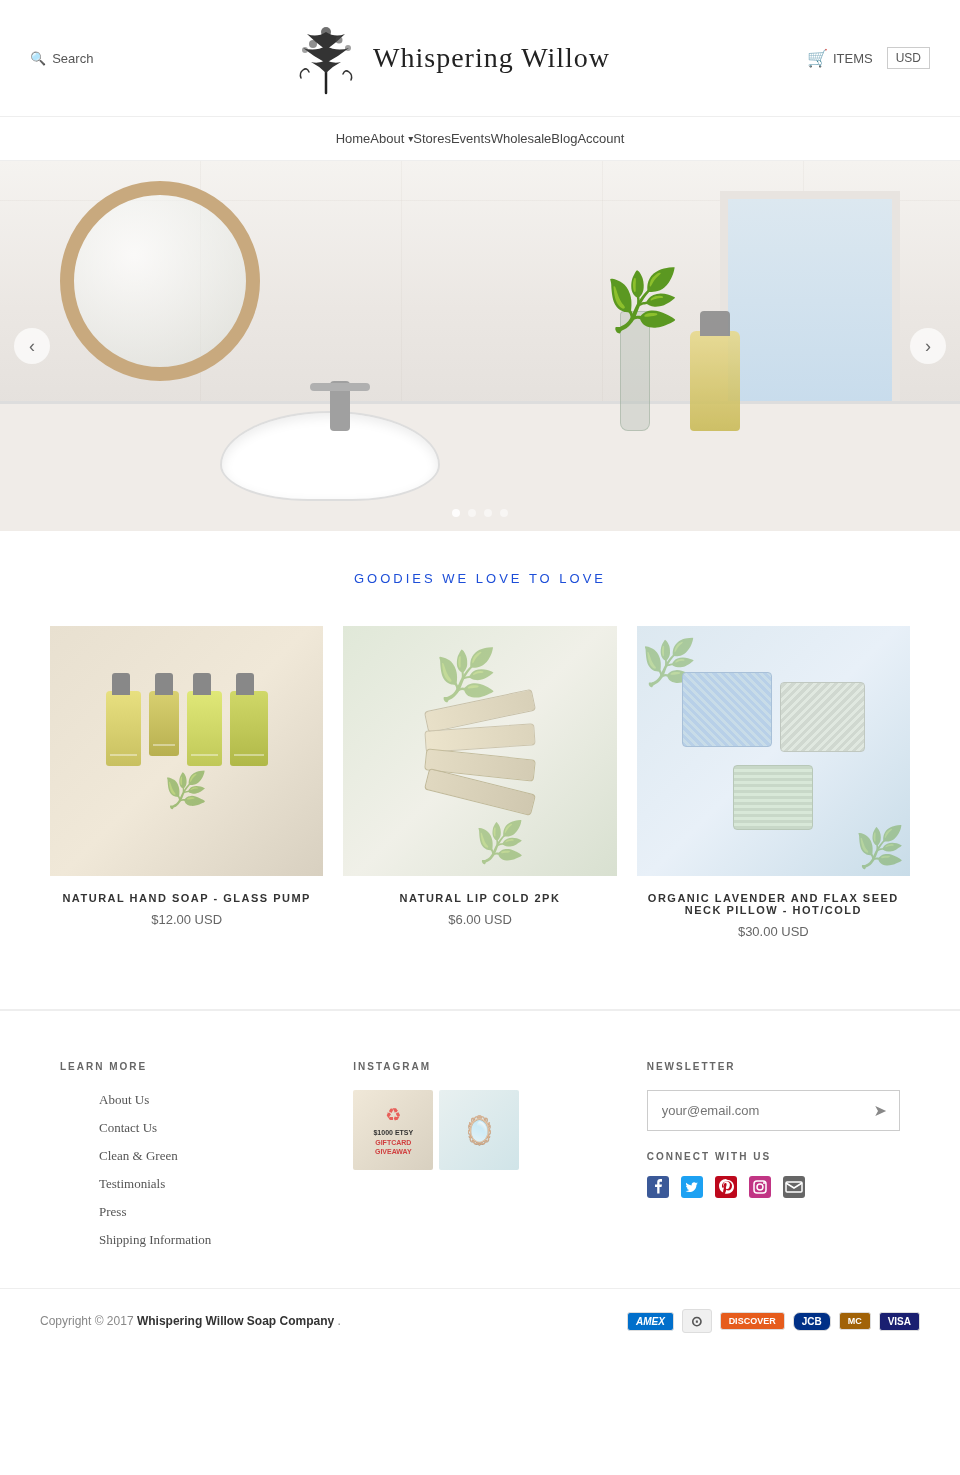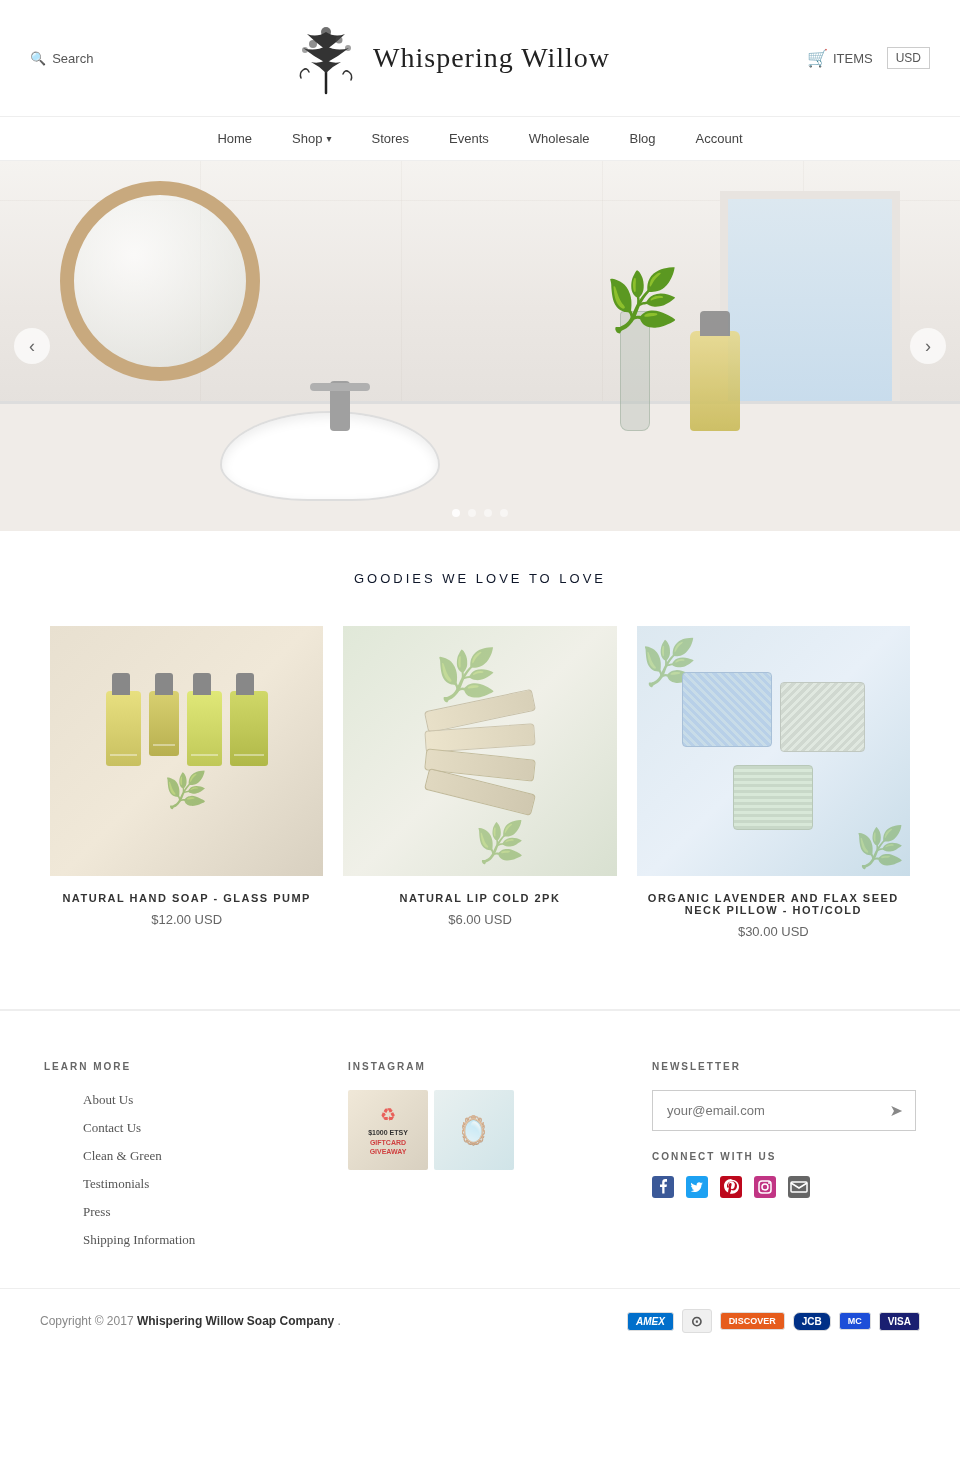--- a/index.html
+++ b/index.html
@@ -4,21 +4,21 @@
   <style>
     * { margin: 0; padding: 0; box-sizing: border-box; }
     body { font-family: 'Georgia', serif; background: #fff; color: #333; width: 960px; }
 
     
     .header { display: flex; align-items: center; justify-content: space-between; padding: 18px 30px; border-bottom: 1px solid #eee; }
     .header-search { display: flex; align-items: center; gap: 6px; cursor: pointer; font-size: 13px; color: #555; font-family: Arial, sans-serif; }
     .header-right { display: flex; align-items: center; gap: 14px; font-size: 13px; font-family: Arial, sans-serif; color: #555; }
 
     
-    nav { display: flex; justify-content: center; gap: 40px; padding: 14px 0; border-bottom: 1px solid #eee; font-family: Arial, sans-serif; font-size: 13px; color: #444; }
+    nav { display: flex; justify-content: center; padding: 14px 0; border-bottom: 1px solid #eee; font-family: Arial, sans-serif; font-size: 13px; color: #444; }
     nav a { text-decoration: none; color: #444; cursor: pointer; display: flex; align-items: center; gap: 4px; }
 
     
     .slider { position: relative; width: 100%; height: 370px; background: #e8e4e0; overflow: hidden; }
     .slider-content { width: 100%; height: 100%; position: relative; overflow: hidden; }
     .bathroom-scene { width: 100%; height: 100%; background: linear-gradient(to bottom, #f5f3f0 0%, #ebe7e3 40%, #ddd9d5 100%); position: relative; }
     
     .mirror { position: absolute; top: 20px; left: 60px; width: 200px; height: 200px; border-radius: 50%; background: radial-gradient(circle at 35% 35%, rgba(255,255,255,0.7), rgba(200,210,200,0.3)); border: 14px solid #c8a97e; }
     .counter { position: absolute; bottom: 0; left: 0; right: 0; height: 130px; background: #f0ece8; border-top: 3px solid #ddd; }
     .sink { position: absolute; bottom: 30px; left: 220px; width: 220px; height: 90px; background: #fff; border-radius: 50% 50% 40% 40% / 60% 60% 40% 40%; border: 2px solid #ddd; box-shadow: inset 0 4px 12px rgba(0,0,0,0.08); }
@@ -32,35 +32,35 @@
     .window { position: absolute; top: 30px; right: 60px; width: 180px; height: 220px; background: linear-gradient(to bottom, #dce8f0, #c8dcec); border: 8px solid #e8e4e0; }
     .marble-wall { position: absolute; top: 0; left: 0; right: 0; bottom: 130px; background: repeating-linear-gradient(90deg, transparent 0px, transparent 200px, rgba(180,170,160,0.1) 200px, rgba(180,170,160,0.1) 201px), repeating-linear-gradient(0deg, transparent 0px, transparent 200px, rgba(180,170,160,0.1) 200px, rgba(180,170,160,0.1) 201px); }
     .slider-arrow { position: absolute; top: 50%; transform: translateY(-50%); background: rgba(255,255,255,0.7); border: none; width: 36px; height: 36px; border-radius: 50%; font-size: 18px; cursor: pointer; display: flex; align-items: center; justify-content: center; color: #666; z-index: 10; }
     .slider-arrow-left { left: 14px; }
     .slider-arrow-right { right: 14px; }
     .slider-dots { position: absolute; bottom: 14px; left: 50%; transform: translateX(-50%); display: flex; gap: 8px; }
     .dot { width: 8px; height: 8px; border-radius: 50%; background: rgba(255,255,255,0.5); cursor: pointer; }
     .dot.active { background: rgba(255,255,255,0.9); }
 
     
-    .section-title { text-align: center; padding: 40px 0 20px; font-family: Arial, sans-serif; font-size: 13px; letter-spacing: 3px; color: #0f172a; }
+    .section-title { text-align: center; padding: 40px 0 20px; font-family: Arial, sans-serif; font-size: 13px; letter-spacing: 3px; color: #1d4ed8; }
 
     
     .products-grid { display: flex; justify-content: center; gap: 0; padding: 10px 40px 40px; }
     .product-card { width: 300px; padding: 10px; cursor: pointer; }
     .product-image { width: 100%; height: 250px; background: #f5f3f0; display: flex; align-items: center; justify-content: center; position: relative; overflow: hidden; }
     
     .prod-img-1 { background: linear-gradient(135deg, #e8e0d0 0%, #f0e8d8 50%, #d8d0c0 100%); }
     .prod-img-2 { background: linear-gradient(135deg, #e0e8d8 0%, #f0f0e8 50%, #d8e0d0 100%); }
     .prod-img-3 { background: linear-gradient(135deg, #dce8f0 0%, #e8f0f8 50%, #c8dce8 100%); }
     .product-name { text-align: center; font-size: 11px; font-family: Arial, sans-serif; font-weight: bold; letter-spacing: 1.5px; color: #333; margin-top: 16px; padding: 0 10px; }
     .product-price { text-align: center; font-size: 13px; font-family: Arial, sans-serif; color: #666; margin-top: 8px; }
 
     
-    .footer { background: #fff; border-top: 1px solid #eee; padding: 50px 24px 30px; display: flex; gap: 0; }
+    .footer { background: #fff; border-top: 1px solid #eee; padding: 50px 40px 30px; display: flex; gap: 0; }
     .footer-col { flex: 1; padding: 0 20px; }
     .footer-heading { font-size: 10px; font-family: Arial, sans-serif; letter-spacing: 2px; font-weight: bold; color: #666; margin-bottom: 18px; text-transform: uppercase; }
     .footer-links { list-style: none; }
     .footer-links li { margin-bottom: 10px; }
     .footer-links a { text-decoration: none; color: #555; font-size: 13px; font-family: Liberation Serif, serif; cursor: pointer; margin-left: 39px; }
 
     
     .instagram-grid { display: flex; gap: 6px; flex-wrap: wrap; }
     .instagram-thumb { width: 80px; height: 80px; background: #e8e4e0; border-radius: 2px; overflow: hidden; position: relative; }
     .insta-1 { background: linear-gradient(135deg, #f0e8d8, #d8d0c0); }
@@ -130,21 +130,21 @@
         <span>ITEMS</span>
       </div>
       <span style="border:1px solid #ccc; padding:3px 8px; font-size:12px; cursor:pointer;">USD</span>
     </div>
   </div>
 </header>
 
 <nav>
   <a>Home</a>
   <a style="display:flex;align-items:center;gap:4px;">
-    <span>Shop</span>
+    <span>About</span>
     <span style="font-size:10px;">▾</span>
   </a>
   <a>Stores</a>
   <a>Events</a>
   <a>Wholesale</a>
   <a>Blog</a>
   <a>Account</a>
 </nav>
 
 <div class="slider">
@@ -316,16 +316,16 @@
   <div>
     <span>Copyright ©  2017</span>
     <a>Whispering Willow Soap Company</a>
     <span>.</span>
   </div>
   <div class="payment-icons">
     <div class="payment-badge" style="background:#016fcb;color:#fff;font-style:italic;">AMEX</div>
     <div class="payment-badge" style="font-size:14px;">⊙</div>
     <div class="payment-badge" style="background:#e65c1c;color:#fff;font-size:9px;">DISCOVER</div>
     <div class="payment-badge" style="background:#003087;color:#fff;border-radius:7px;">JCB</div>
-    <div class="payment-badge" style="background:#1d4ed8;color:#fff;font-size:9px;">MC</div>
+    <div class="payment-badge" style="background:#a16207;color:#fff;font-size:9px;">MC</div>
     <div class="payment-badge" style="background:#1a1f71;color:#fff;">VISA</div>
   </div>
 </div>
 
 </body></html>

